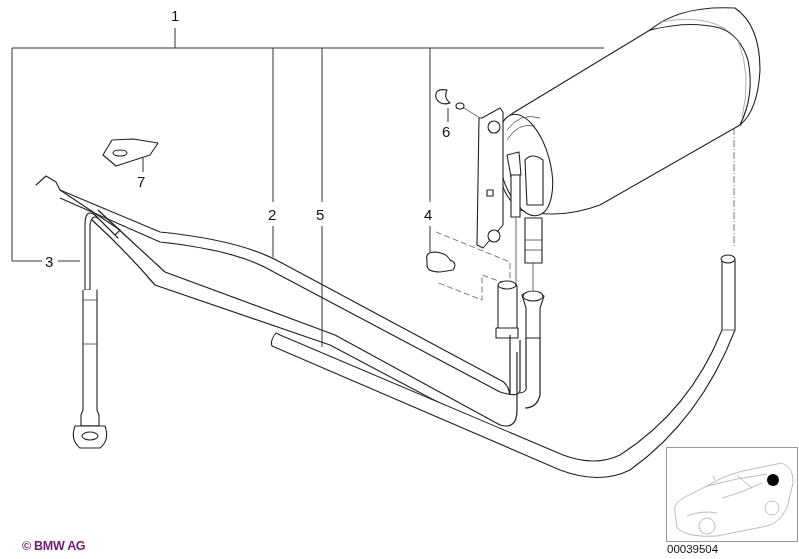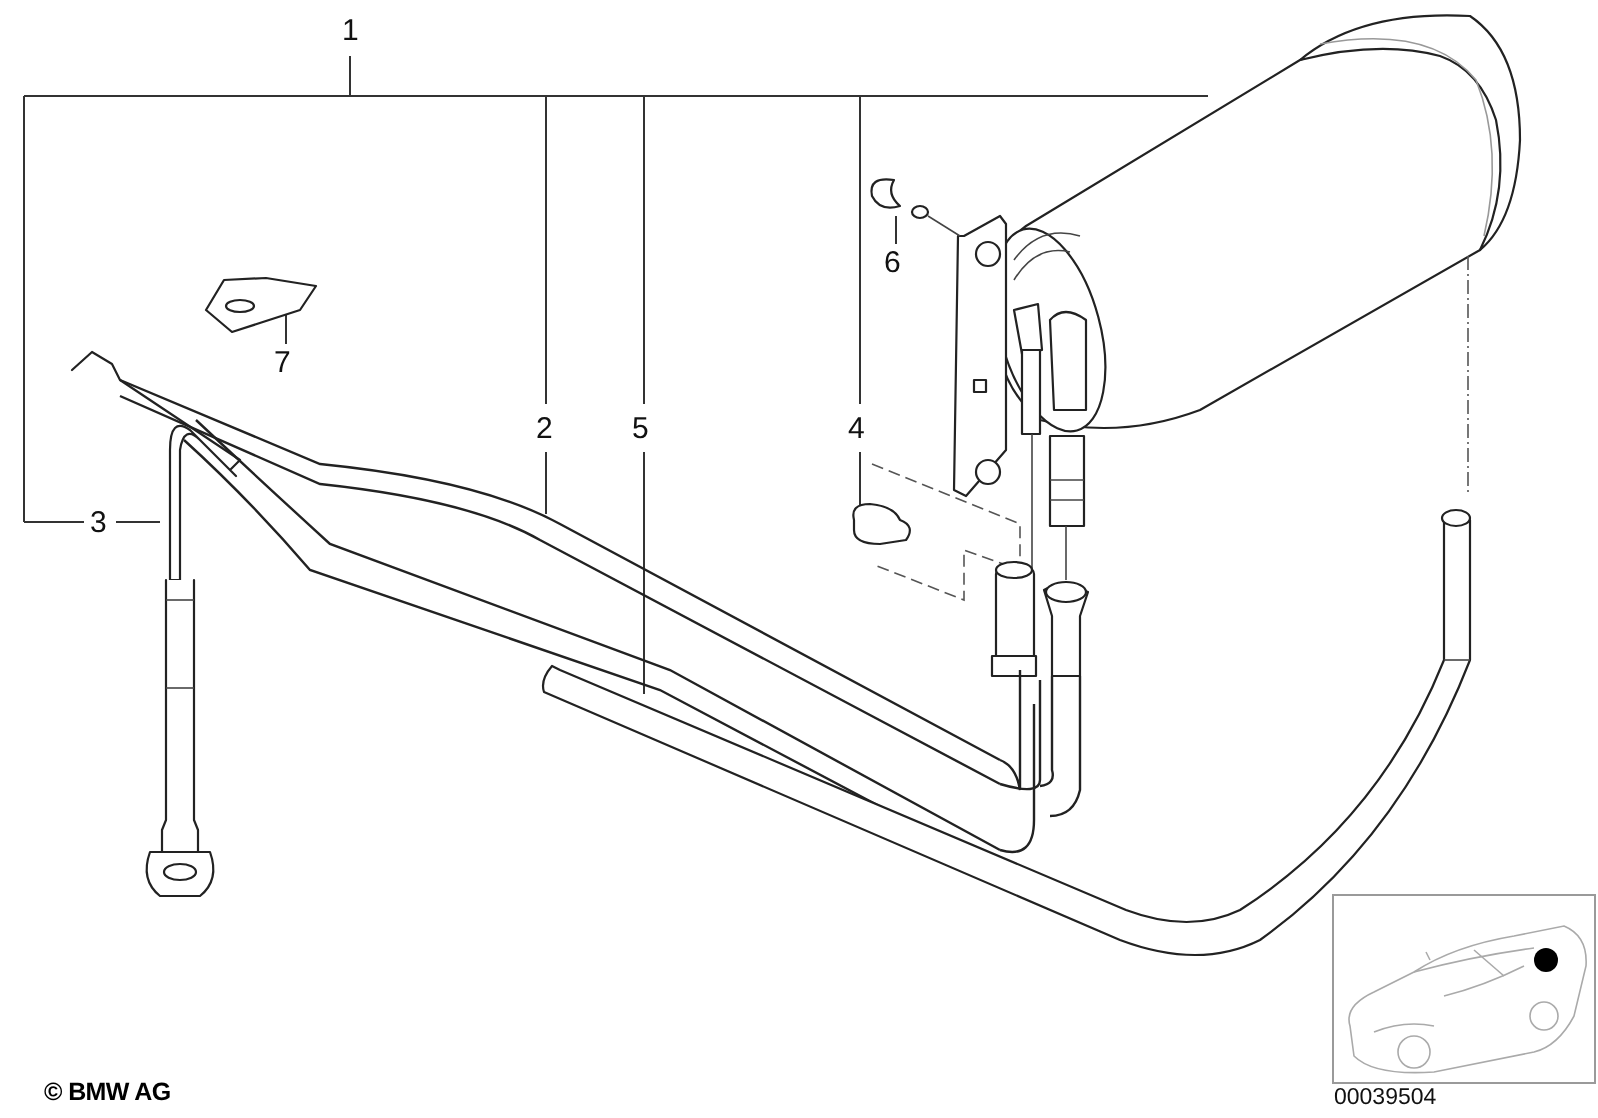--- a/index.html
+++ b/index.html
@@ -6,21 +6,21 @@
     body { width: 799px; height: 559px; position: relative; overflow: hidden; font-family: "Liberation Sans", sans-serif; }
     #diagram { position: absolute; left: 0; top: 0; width: 799px; height: 559px; }
     .ln { stroke: #222; stroke-width: 1.2; fill: none; }
     .lead { stroke: #333; stroke-width: 1; fill: none; }
     .part { stroke: #222; stroke-width: 1.1; fill: #fff; stroke-linejoin: round; stroke-linecap: round; }
     .thin { stroke: #444; stroke-width: 0.8; fill: none; }
     .light { stroke: #999; stroke-width: 0.8; fill: none; }
     .dash { stroke: #555; stroke-width: 0.8; fill: none; stroke-dasharray: 6 3; }
     .dashdot { stroke: #555; stroke-width: 0.8; fill: none; stroke-dasharray: 7 2 1 2; }
     .callout { position: absolute; font-size: 15px; color: #111; line-height: 1; background: #fff; padding: 0 1px; }
-    #copyright { position: absolute; left: 22px; top: 539px; font-size: 12.5px; font-weight: bold; color: #000000; letter-spacing: -0.3px; }
+    #copyright { position: absolute; left: 22px; top: 539px; font-size: 12.5px; font-weight: bold; color: #701a75; letter-spacing: -0.3px; }
     #ref-number { position: absolute; left: 667px; top: 543px; font-size: 11.5px; color: #111; text-align: right; }
     #thumb { position: absolute; left: 666px; top: 447px; width: 130px; height: 93px; border: 1px solid #9a9a9a; background: #fff; }
   </style>
 </head>
 <body>
 
 <svg id="diagram" viewBox="0 0 799 559" xmlns="http://www.w3.org/2000/svg">
 
   <g>
     <line class="lead" x1="175" y1="28" x2="175" y2="48"></line>

